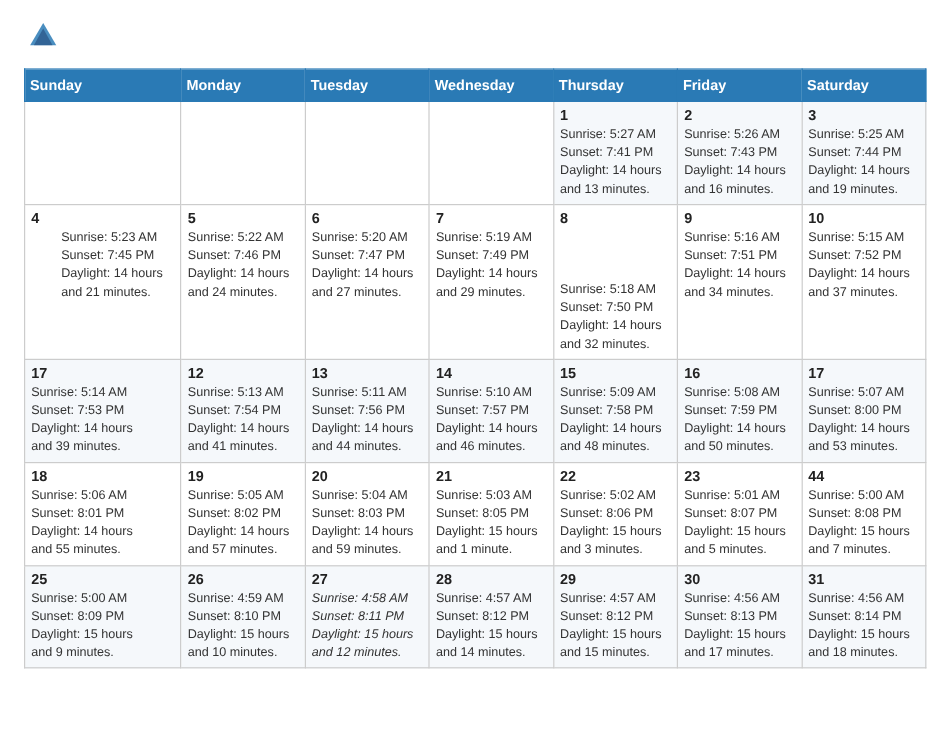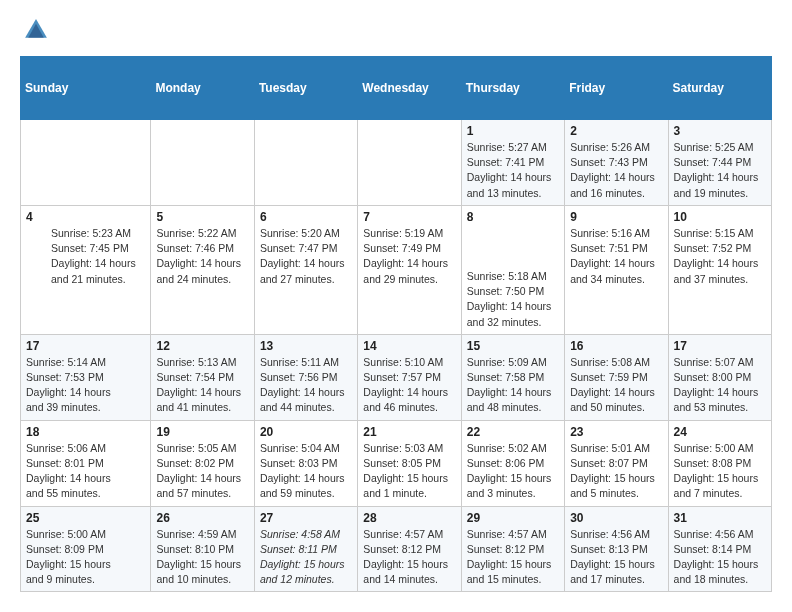--- a/index.html
+++ b/index.html
@@ -43,21 +43,21 @@
     table {
       width: 100%;
       border-collapse: collapse;
       font-size: 11px;
     }
     thead tr {
       background: #2a7ab5;
       color: #fff;
     }
     thead th {
-      padding: 24px 4px;
+      padding: 6px 4px;
       text-align: left;
       font-size: 12px;
       font-weight: bold;
       border: 1px solid #2a7ab5;
       margin-left: 36px;
     }
     tbody tr {
       vertical-align: top;
     }
     tbody td {
@@ -289,21 +289,21 @@
 and 3 minutes.</div>
           </td>
           <td>
             <span class="day-num">23</span>
             <div class="day-info" style="white-space: pre-line;">Sunrise: 5:01 AM
 Sunset: 8:07 PM
 Daylight: 15 hours
 and 5 minutes.</div>
           </td>
           <td>
-            <span class="day-num">24</span>
+            <span class="day-num">44</span>
             <div class="day-info" style="white-space: pre-line;">Sunrise: 5:00 AM
 Sunset: 8:08 PM
 Daylight: 15 hours
 and 7 minutes.</div>
           </td>
         </tr>
         <tr>
           <td>
             <span class="day-num">25</span>
             <div class="day-info" style="white-space: pre-line;">Sunrise: 5:00 AM

